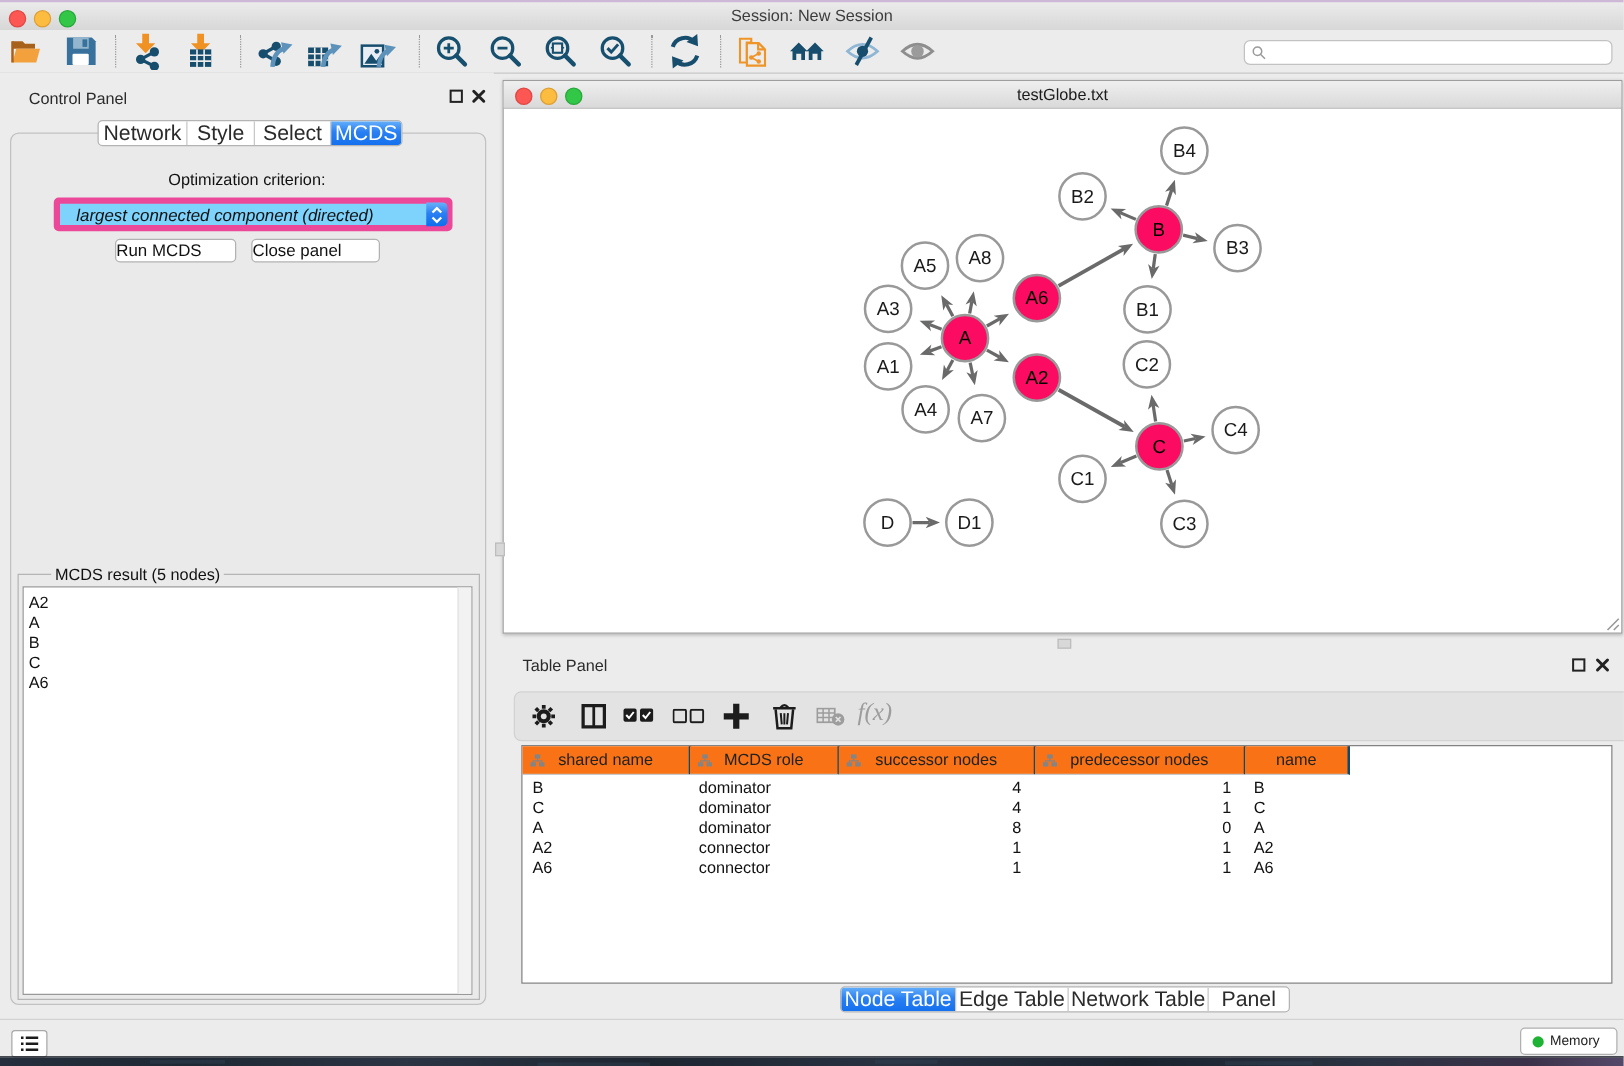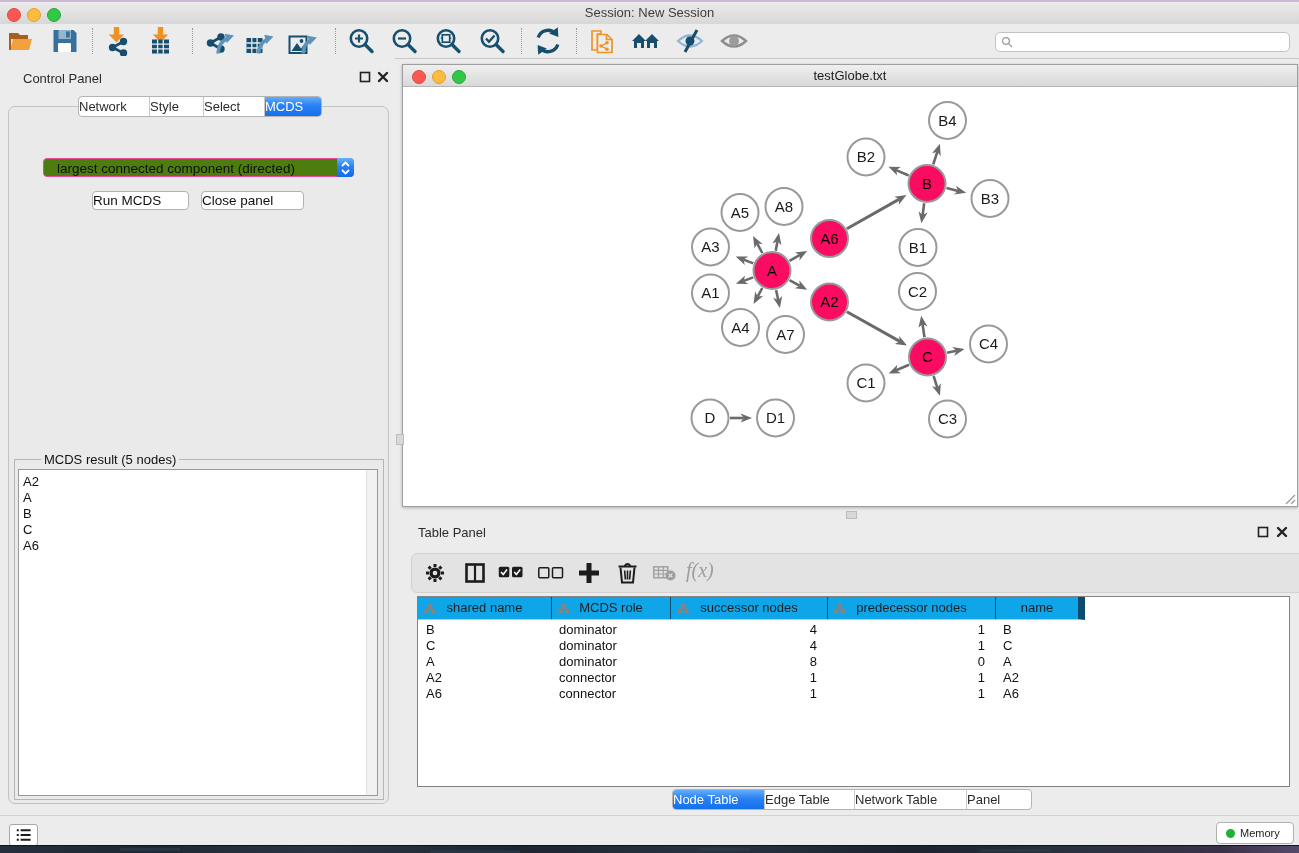--- a/index.html
+++ b/index.html
@@ -16,26 +16,26 @@
   #toolbar{left:0;top:24px;width:1299px;height:34px;background:#ececec;border-bottom:1px solid #c8c8c8;}
   .tsep{position:absolute;top:4px;height:26px;width:0;border-left:1px dotted #999;}
   .ticon{position:absolute;top:2px;width:30px;height:30px;}
   #search{left:995px;top:8px;width:293px;height:18px;background:#fff;border:1px solid #c2c2c2;border-radius:5px;}
   
   #cpanel{left:0;top:58px;width:395px;height:757px;background:#ececec;}
   #cpTitle{left:23px;top:13px;font-size:13px;color:#2b2b2b;}
   #cpBox{left:8px;top:48px;width:379px;height:696px;border:1px solid #c2c2c2;border-radius:7px;background:#eaeaea;}
   
   .seg{position:absolute;display:flex;height:19px;border:1px solid #b4b4b4;border-radius:4px;background:#fff;overflow:hidden;}
-  .seg div{font-size:13px;color:#2b2b2b;line-height:19px;border-right:1px solid #c8c8c8;}
+  .seg div{font-size:17px;color:#2b2b2b;text-align:center;line-height:19px;border-right:1px solid #c8c8c8;}
   .seg div:last-child{border-right:none;}
   .seg .sel{background:linear-gradient(#63aefa,#2a80f2 45%,#1470ee);color:#fff;}
   #cpTabs{left:78px;top:38px;}
   #optLabel{left:0px;top:78px;width:395px;text-align:center;font-size:13px;color:#111;}
-  #combo{left:43px;top:100px;width:309px;height:17px;background:#4d7c0f;border:1px solid #ec4899;border-radius:4px;}
+  #combo{left:43px;top:100px;width:309px;height:17px;background:#7dd3fc;border:5px solid #ec4899;border-radius:4px;font-style:italic;}
   #combo span{position:absolute;left:13px;top:1px;font-size:13.5px;color:#111;line-height:17px;}
   #comboBtn{position:absolute;right:-1px;top:-1px;width:17px;height:19px;border-radius:0 4px 4px 0;background:linear-gradient(#67b1fa,#2a80f2 45%,#0f6dec);}
   .btn{position:absolute;height:17px;background:#fff;border:1px solid #b2b2b2;border-radius:4px;font-size:13.5px;color:#111;text-align:left;line-height:17px;}
   #runBtn{left:92px;top:133px;width:95px;}
   #closeBtn{left:201px;top:133px;width:101px;}
   #fieldset{left:14px;top:401px;width:368px;height:339px;border:1px solid #b5b5b5;background:#eaeaea;}
   #legend{left:21px;top:394px;background:#eaeaea;padding:0 3px;font-size:13px;color:#111;margin-left:20px;}
   #mlist{left:3px;top:9px;width:358px;height:325px;background:#fff;border:1px solid #999;}
   #mtrack{position:absolute;right:0px;top:0px;width:10px;height:325px;background:#f2f2f2;border-left:1px solid #e2e2e2;}
   #mlist .li{margin-left:4px;font-size:13px;color:#111;height:16px;line-height:16px;}
@@ -44,21 +44,21 @@
   #netbar{left:0;top:0;width:894px;height:21px;background:linear-gradient(#efefef,#d9d9d9);border-bottom:1px solid #b5b5b5;}
   #netbar .t1{left:9px;top:5px;background:#fc5753;border:0.5px solid #df4744;}
   #netbar .t2{left:29px;top:5px;background:#fcbc40;border:0.5px solid #de9f34;}
   #netbar .t3{left:49px;top:5px;background:#33c748;border:0.5px solid #27a83a;}
   #nettitle{left:0;top:0;width:100%;text-align:center;font-size:13px;color:#1b1b1b;line-height:21px;}
   
   #tpanel{left:402px;top:521px;width:897px;height:294px;background:#ececec;}
   #tpTitle{left:16px;top:4px;font-size:13px;color:#2b2b2b;}
   #tpBar{left:9px;top:32px;width:1281px;height:38px;background:#e3e3e3;border:1px solid #d2d2d2;border-radius:6px;}
   #ttable{left:15px;top:75px;width:871px;height:189px;background:#fff;border:1px solid #828282;}
-  .hdr{position:absolute;top:0;height:22px;background:#0ea5e9;border-bottom:1px solid #c8c8c8;border-right:7px solid #0c4a6e;}
+  .hdr{position:absolute;top:0;height:22px;background:#f97316;border-bottom:1px solid #c8c8c8;border-right:2px solid #0c4a6e;}
   .hdr span{position:absolute;top:0;width:100%;text-align:center;font-size:13px;color:#222;line-height:22px;}
   .cell{position:absolute;font-size:13px;color:#111;height:16px;line-height:16px;}
   .cell.r{text-align:right;}
   .sorti{position:absolute;top:6px;width:12px;height:11px;}
   #tpTabs{left:270px;top:268px;}
   
   #statusbar{left:0;top:815px;width:1299px;height:30px;background:#ececec;border-top:1px solid #d2d2d2;}
   #listbtn{left:9px;top:8px;width:27px;height:20px;background:#fff;border:1px solid #a8a8a8;border-radius:3px;}
   #membtn{left:1216px;top:6px;width:76px;height:20px;background:#fff;border:1px solid #b0b0b0;border-radius:4px;}
   #membtn i{position:absolute;left:9px;top:5.5px;width:9px;height:9px;border-radius:50%;background:#1fb335;}
@@ -190,20 +190,21 @@
   <svg class="abs" style="left:377px;top:13px" width="12" height="12" viewBox="0 0 12 12">
       <path d="M2 2 L10 10 M10 2 L2 10" stroke="#222" stroke-width="2.4" stroke-linecap="round"></path>
     </svg>
   <div class="abs" id="cpBox"></div>
   <div class="seg" id="cpTabs">
     <div style="width:70px">Network</div>
     <div style="width:53px">Style</div>
     <div style="width:60px">Select</div>
     <div class="sel" style="width:56px">MCDS</div>
   </div>
+  <div class="abs" id="optLabel">Optimization criterion:</div>
   <div class="abs" id="combo">
       <span>largest connected component (directed)</span>
     <div id="comboBtn">
       <svg style="position:absolute;left:3px;top:2.5px" width="11" height="14" viewBox="0 0 11 14">
         <path d="M2 5 L5.5 1.5 L9 5" stroke="#fff" stroke-width="1.8" fill="none"></path>
         <path d="M2 9 L5.5 12.5 L9 9" stroke="#fff" stroke-width="1.8" fill="none"></path>
       </svg>
     </div>
   </div>
   <div class="btn" id="runBtn">Run MCDS</div>

